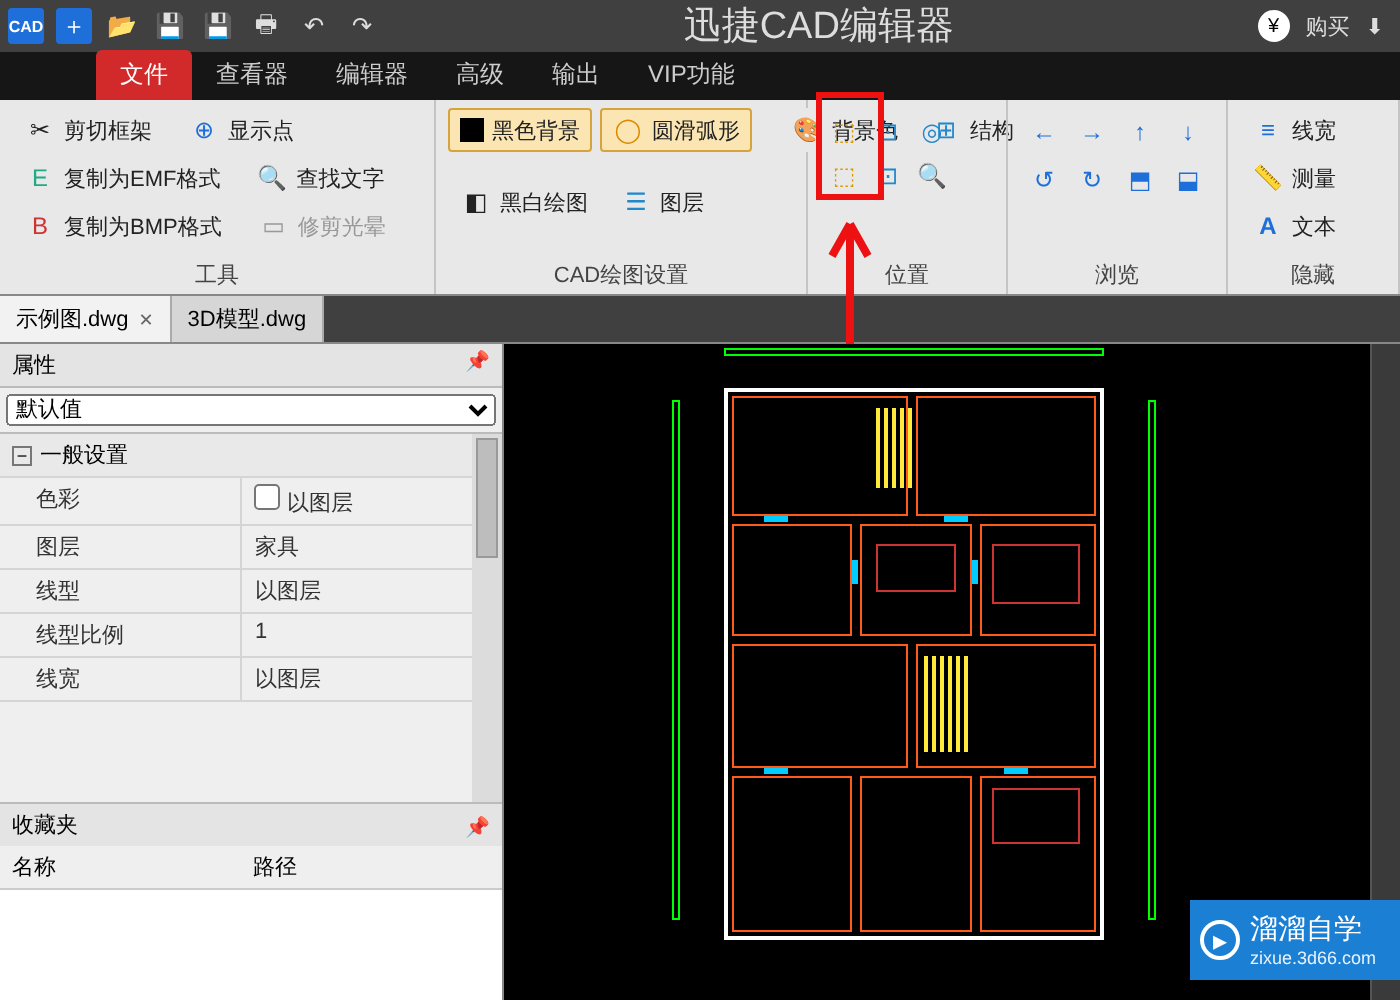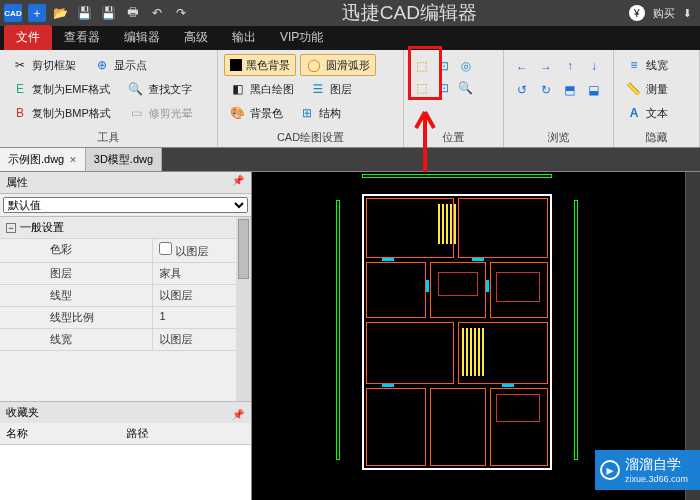--- a/index.html
+++ b/index.html
@@ -8,21 +8,21 @@
 .titlebar { height: 26px; background: #404040; display: flex; align-items: center; color: #ddd; font-size: 11px; }
 .titlebar .tb-left { display: flex; align-items: center; gap: 6px; padding-left: 4px; }
 .titlebar .tb-icon { width:18px; height:18px; display:flex; align-items:center; justify-content:center; font-size:12px; border-radius:2px; }
 .titlebar .app-icon { background:#1e6fd9; color:#fff; font-size:8px; font-weight:bold; padding:1px 2px; }
 .titlebar .tb-title { flex:1; text-align:center; font-size:19px; }
 .titlebar .tb-right { padding-right:8px; display:flex; align-items:center; gap:8px; }
 .rmb-circle { width:16px; height:16px; border-radius:50%; background:#fff; color:#000; display:flex; align-items:center; justify-content:center; font-size:10px; }
 
 .ribbon-tabs { height: 24px; background: #161616; display:flex; align-items:flex-end; padding-left:4px; gap:0; }
 .ribbon-tab { color:#ccc; font-size:12px; padding:4px 12px; cursor:pointer; }
-.ribbon-tab.active { background:#d22a2a; color:#fff; border-radius:3px 3px 0 0; }
+.ribbon-tab.active { background:#d22a2a; color:#fff; border-radius:3px 3px 0 0;margin-left:44px; }
 
 .ribbon { background:#e8e8e8; height: 98px; border-bottom:1px solid #888; display:flex; }
 .ribbon-group { border-right:1px solid #c4c4c4; padding:4px 6px 0 6px; display:flex; flex-direction:column; justify-content:space-between; }
 .ribbon-group-label { text-align:center; font-size:11px; color:#444; padding:2px 0; }
 .rg-body { display:flex; gap:3px; flex-wrap:wrap; align-content:flex-start; }
 .r-btn { display:flex; align-items:center; gap:4px; padding:2px 5px; font-size:11px; color:#222; background:#e8e8e8; border:1px solid transparent; border-radius:2px;}
 .r-btn.selected { background:#fbe6b3; border:1px solid #d7a33d; }
 .r-ico { width:16px; height:16px; display:inline-flex; align-items:center; justify-content:center; font-size:12px; }
 .red-highlight { position:absolute; border:3px solid #e11; pointer-events:none; }
 .red-arrow { position:absolute; pointer-events:none; }
@@ -34,21 +34,21 @@
 
 .workspace { display:flex; height: calc(500px - 26px - 24px - 98px - 24px); }
 .side-panel { width:252px; background:#efefef; display:flex; flex-direction:column; border-right:1px solid #888; }
 .panel-title { font-size:11px; padding:3px 6px; background:#e4e4e4; border-bottom:1px solid #bbb; display:flex; justify-content:space-between;}
 .pin { font-size:10px;}
 .combo { margin:3px; font-size:11px; }
 .combo select { width:100%; font-size:11px; }
 .prop-grid { flex:1; overflow:auto; border-top:1px solid #bbb; font-size:11px; }
 .prop-row { display:flex; border-bottom:1px solid #d5d5d5; }
 .prop-row.section { background:#e9e9e9; font-weight:normal;}
-.prop-cell-l { width:48%; padding:3px 6px 3px 18px; color:#333;margin-left:32px; }
+.prop-cell-l { width:48%; padding:3px 6px 3px 18px; color:#333; }
 .prop-cell-r { flex:1; padding:3px 6px; color:#333; border-left:1px solid #d5d5d5;}
 .sect-toggle { display:inline-block; width:10px;height:10px;border:1px solid #777; text-align:center; line-height:8px; font-size:9px; margin-right:4px;}
 .fav { border-top:1px solid #bbb; }
 .fav-title { font-size:11px; padding:3px 6px; background:#e4e4e4; display:flex; justify-content:space-between;align-items:flex-end;}
 .fav-head { display:flex; font-size:11px; border-bottom:1px solid #ccc; }
 .fav-head div { padding:3px 6px; }
 .fav-body { height:55px; background:#fff;}
 
 .canvas { flex:1; background:#000; position:relative; overflow:hidden;}
 .floorplan { position:absolute; left:90px; top:8px; width:230px; height:300px; }
@@ -127,21 +127,21 @@
         <div class="r-btn" style="color:#999">
             <span class="r-ico">▭</span>
             <span>修剪光晕</span>
           </div>
       </div>
     </div>
     <div class="ribbon-group-label">工具</div>
   </div>
 
   <div class="ribbon-group" style="width:186px">
-    <div class="rg-body" style="flex-direction:column;height:72px;gap:2px">
+    <div class="rg-body" style="flex-direction:column;height:72px;gap:14px">
       <div style="display:flex;gap:4px">
         <div class="r-btn selected">
             <span class="r-ico" style="background:#000;width:12px;height:12px"></span>
             <span>黑色背景</span>
           </div>
         <div class="r-btn selected">
             <span class="r-ico" style="color:#d80">◯</span>
             <span>圆滑弧形</span>
           </div>
       </div>

